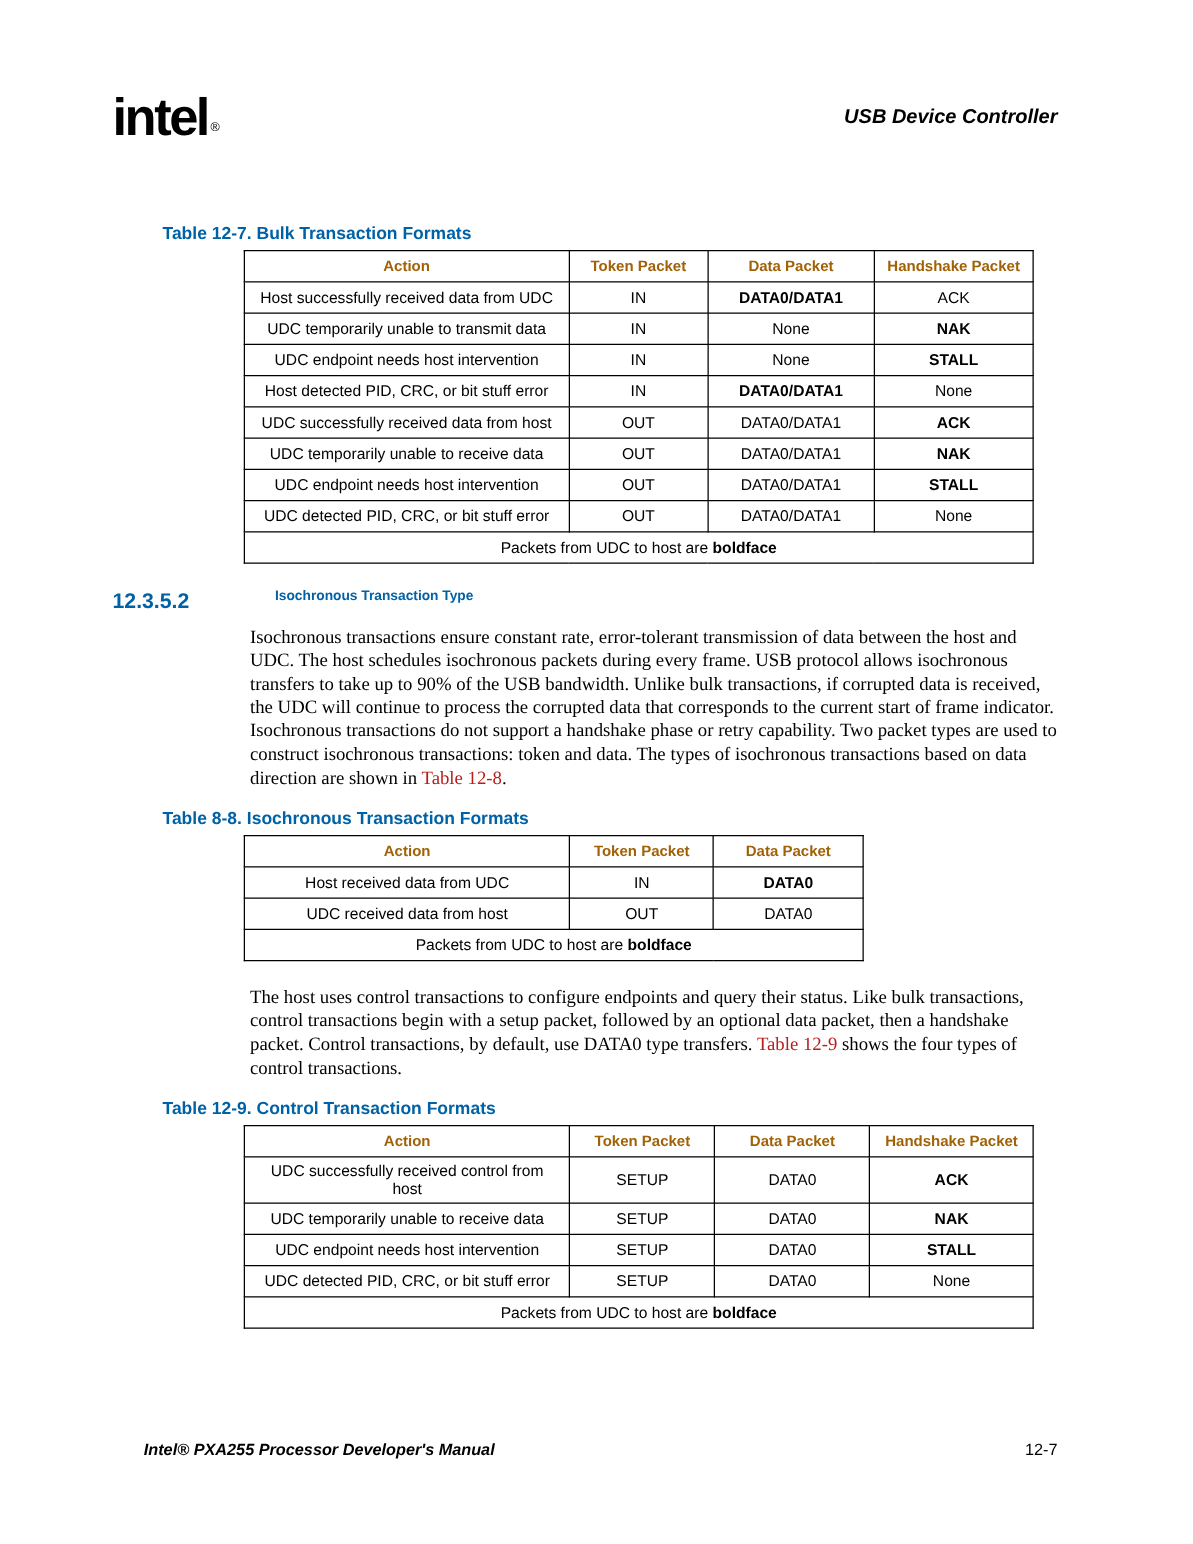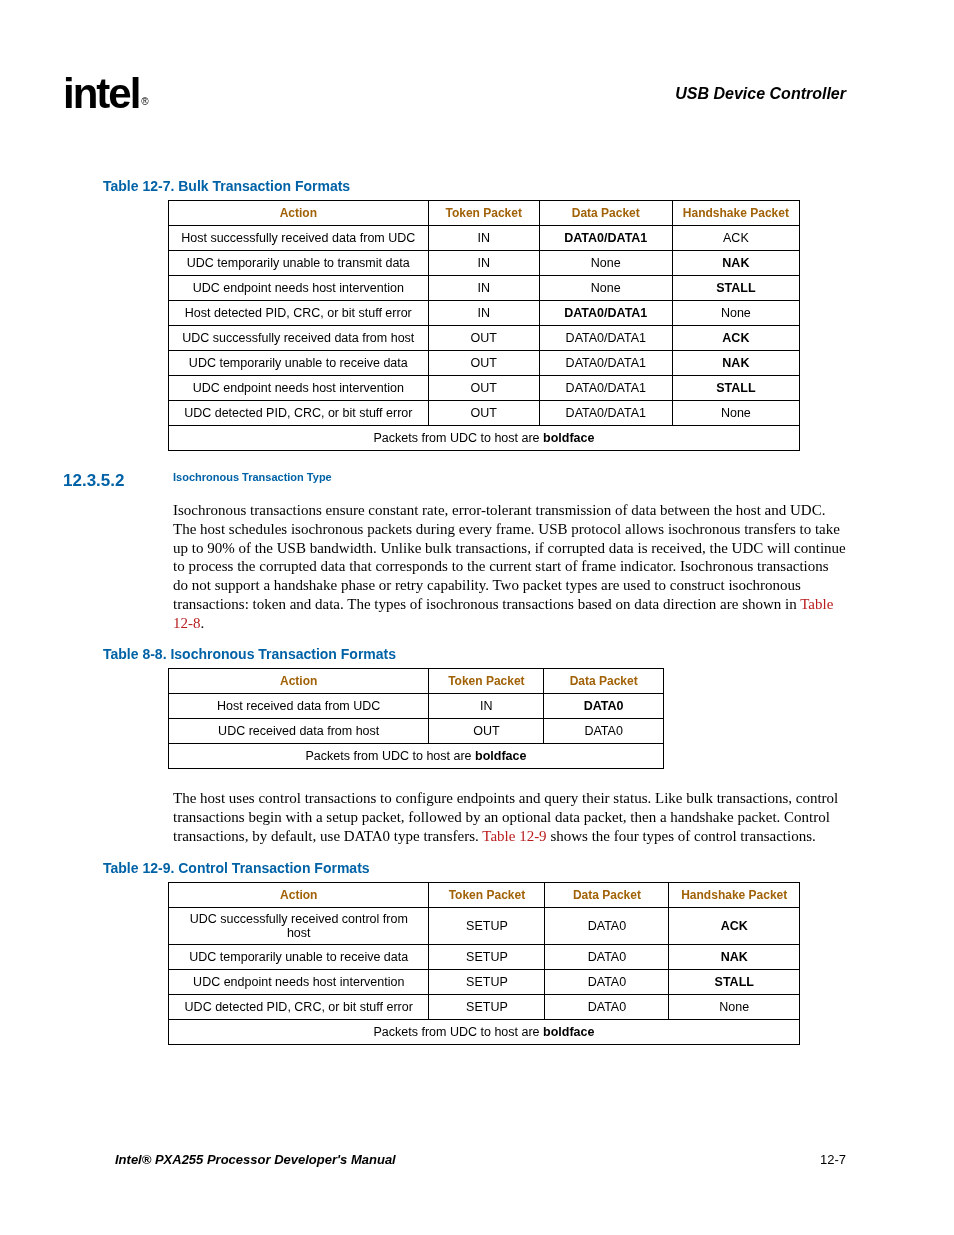--- a/index.html
+++ b/index.html
@@ -10,21 +10,21 @@
     height: 1235px;
     font-family: "Times New Roman", Times, serif;
     color: #000;
     background: #fff;
     font-size: 14px;
   }
   .page {
     box-sizing: border-box;
     width: 946px;
     height: 1235px;
-    padding: 70px 100px 60px 63px;
+    padding: 70px 100px 60px 90px;
     position: relative;
   }
   .header-row {
     display: flex;
     justify-content: space-between;
     align-items: center;
     margin-bottom: 60px;
   }
   .logo {
     font-family: Arial, Helvetica, sans-serif;
@@ -81,20 +81,21 @@
     text-align: center;
   }
   table.fmt td.footer {
     text-align: center;
   }
   .bold { font-weight: 700; }
 
   .sec-head {
     display: flex;
     margin: 14px 0 10px 0;
+    gap: 20px;
   }
   .sec-num {
     font-family: Arial, Helvetica, sans-serif;
     font-weight: 700;
     color: #0062a6;
     font-size: 17px;
     width: 110px;
     flex: 0 0 110px;
   }
   .sec-title {

